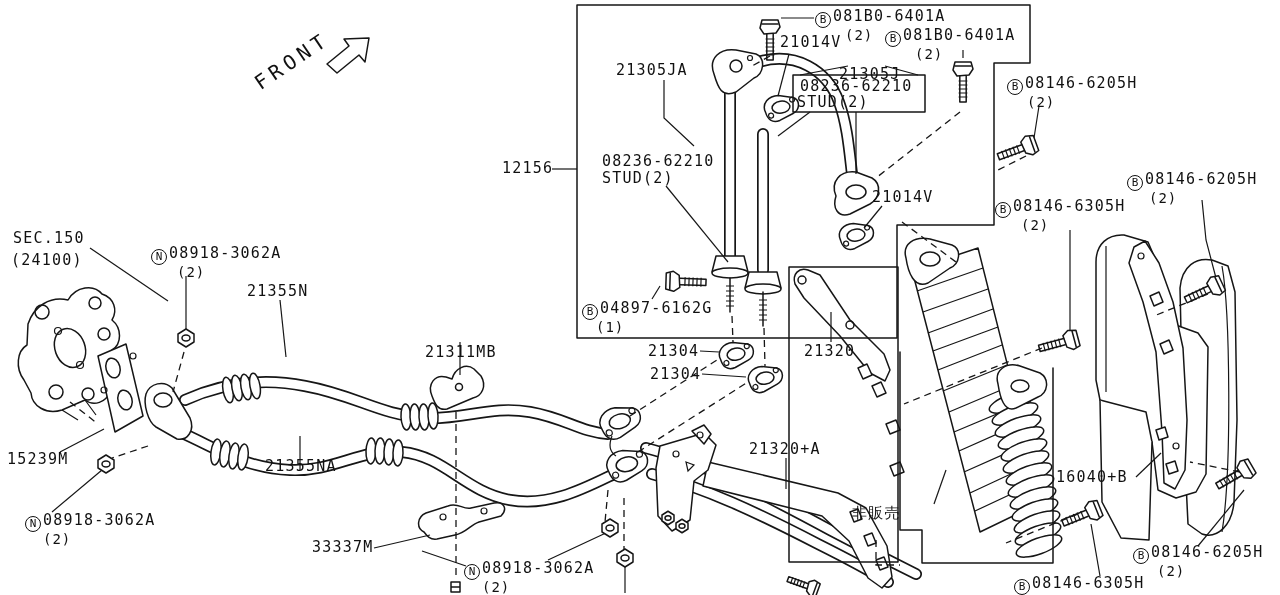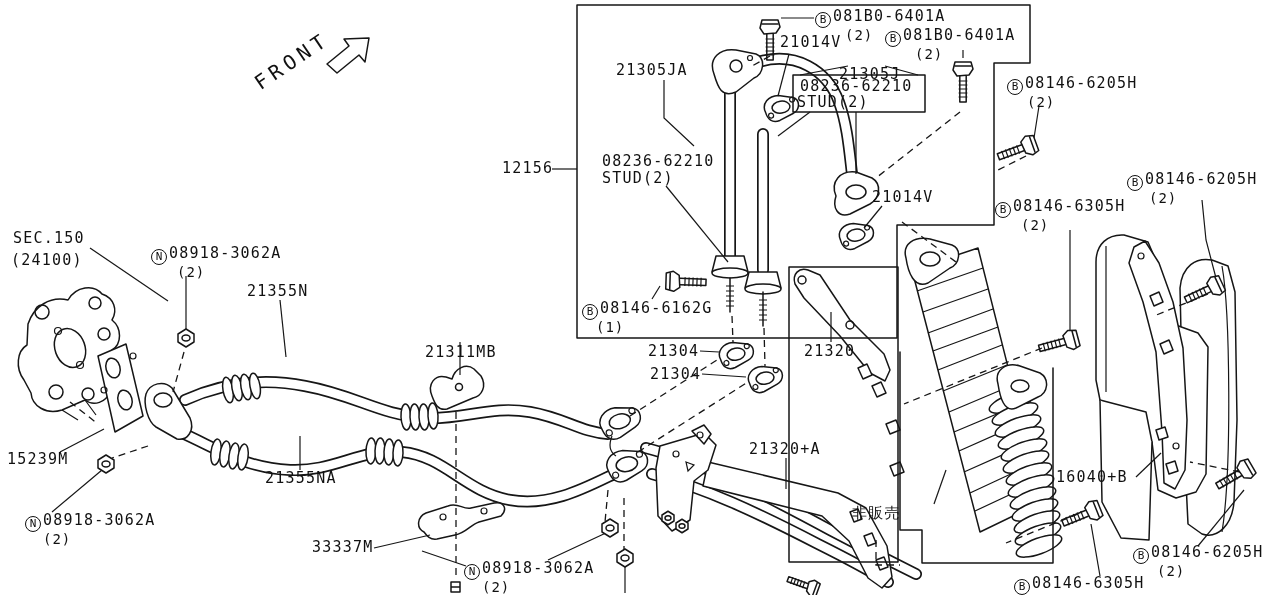--- a/index.html
+++ b/index.html
@@ -336,30 +336,30 @@
   <div class="qty" style="margin-left:26px">(2)</div>
 </div>
 <div class="lbl" style="left:13px;top:230px">SEC.150</div>
 <div class="lbl" style="left:11px;top:252px">(24100)</div>
 <div class="lbl" style="left:151px;top:245px">
   <span class="cb">N</span><span>08918-3062A</span>
   <div class="qty" style="margin-left:26px">(2)</div>
 </div>
 <div class="lbl" style="left:247px;top:283px">21355N</div>
 <div class="lbl" style="left:582px;top:300px">
-  <span class="cb">B</span><span>08146-6162G</span>
+  <span class="cb">B</span><span>04897-6162G</span>
   <div class="qty" style="margin-left:14px">(1)</div>
 </div>
 <div class="lbl" style="left:425px;top:344px">21311MB</div>
 <div class="lbl" style="left:648px;top:343px">21304</div>
 <div class="lbl" style="left:804px;top:343px">21320</div>
 <div class="lbl" style="left:650px;top:366px">21304</div>
 <div class="lbl" style="left:749px;top:441px">21320+A</div>
 <div class="lbl" style="left:7px;top:451px">15239M</div>
-<div class="lbl" style="left:265px;top:470px">21355NA</div>
+<div class="lbl" style="left:265px;top:458px">21355NA</div>
 <div class="lbl" style="left:1056px;top:469px">16040+B</div>
 <div class="lbl" style="left:852px;top:505px">非販売</div>
 <div class="lbl" style="left:25px;top:512px">
   <span class="cb">N</span><span>08918-3062A</span>
   <div class="qty" style="margin-left:18px">(2)</div>
 </div>
 <div class="lbl" style="left:312px;top:539px">33337M</div>
 <div class="lbl" style="left:1133px;top:544px">
   <span class="cb">B</span><span>08146-6205H</span>
   <div class="qty" style="margin-left:24px">(2)</div>

